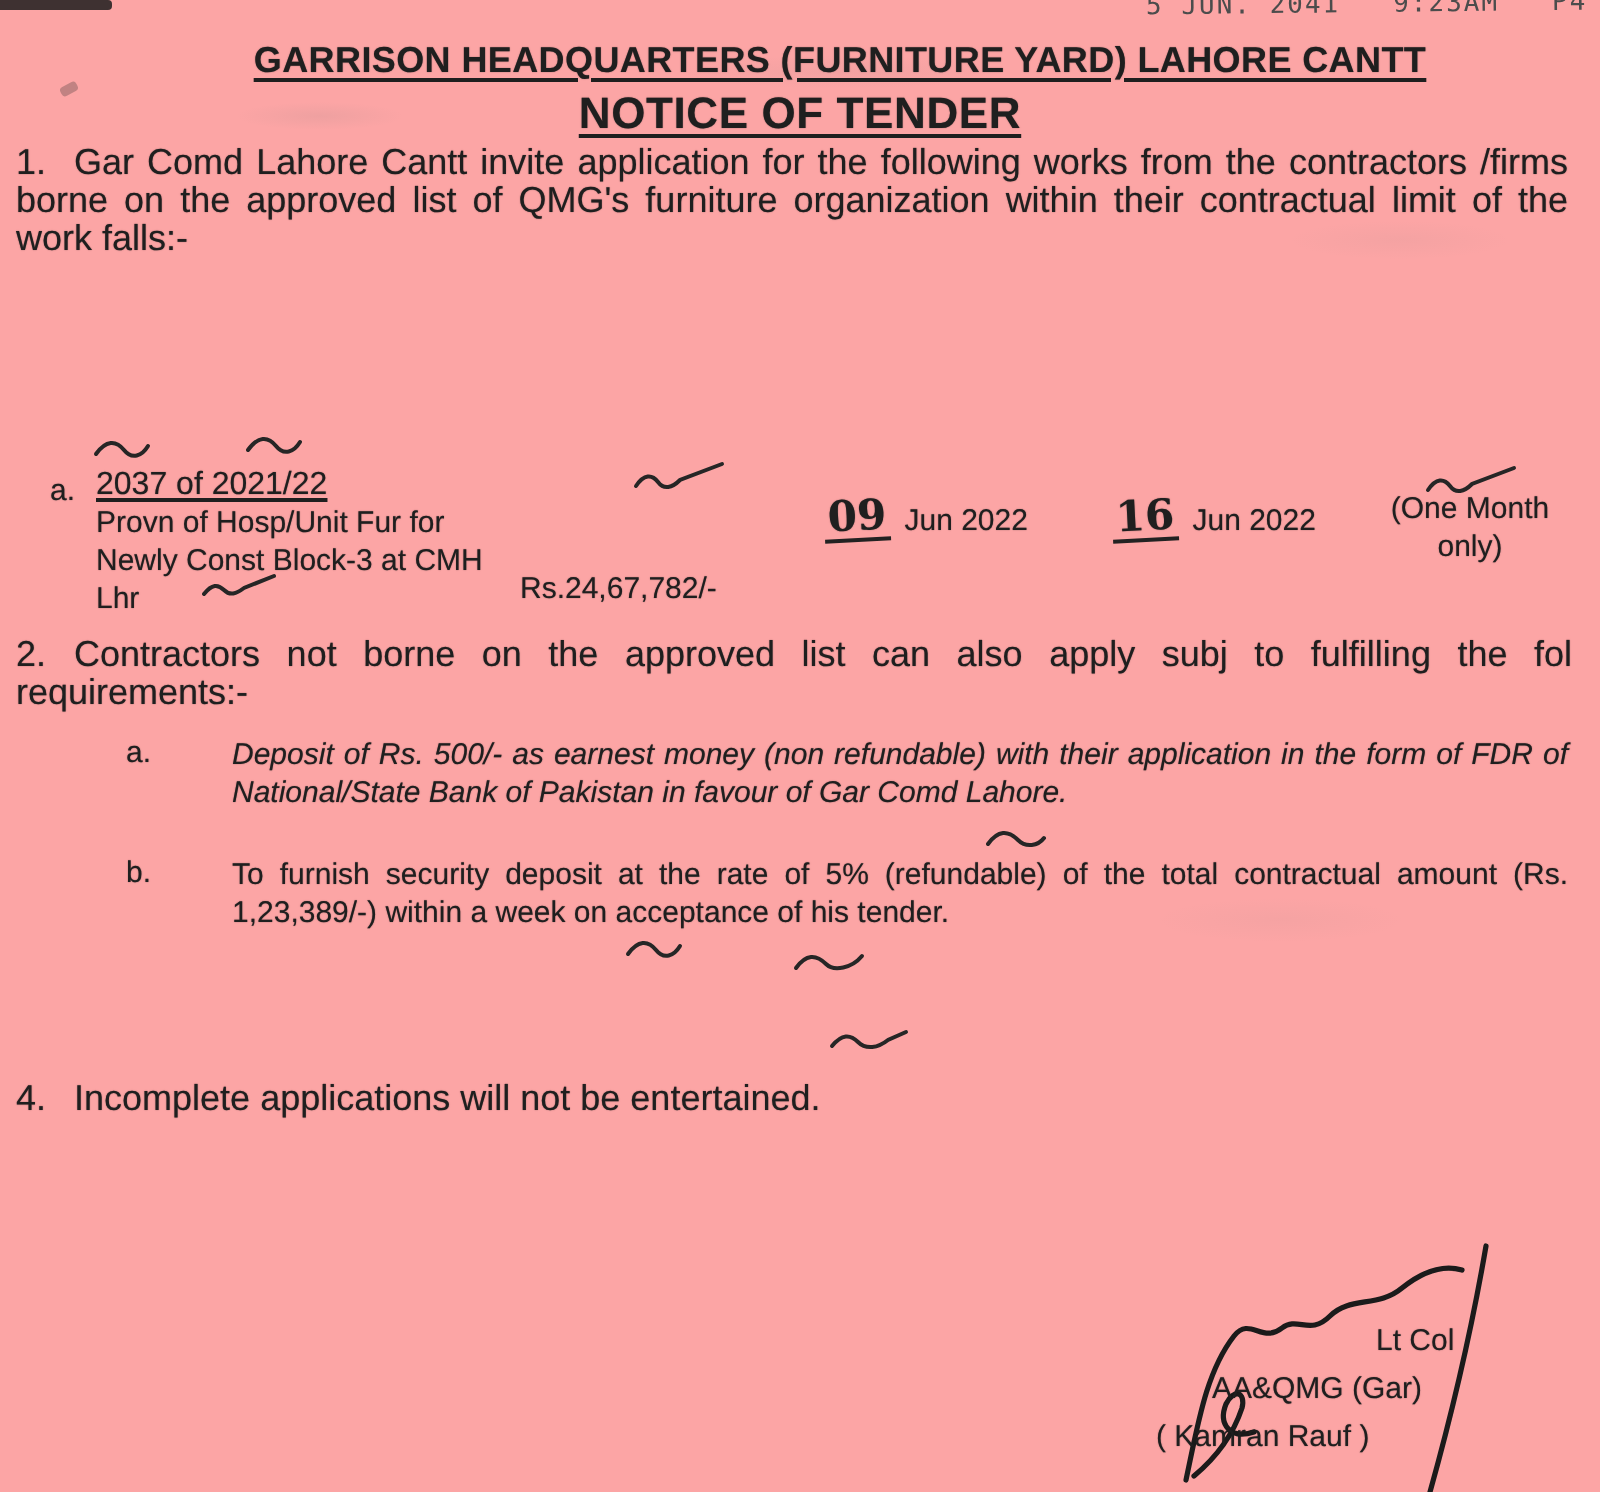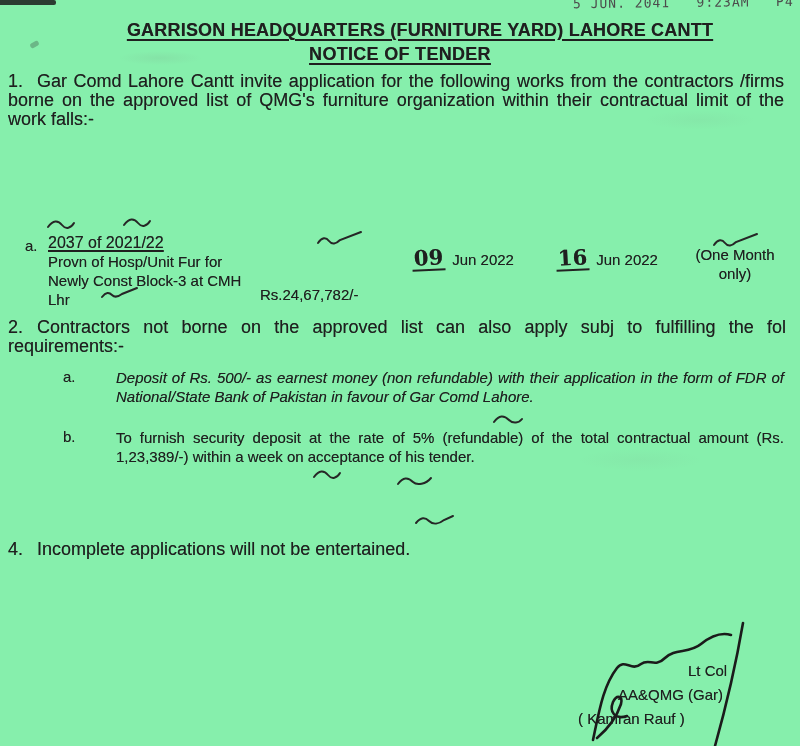--- a/index.html
+++ b/index.html
@@ -1,20 +1,20 @@
 <!DOCTYPE html>
 <html><head>
 <meta charset="utf-8">
 <style>
   html,body{margin:0;padding:0;background:#e9e8e4;}
   .page{
     position:relative;
     width:800px;height:746px;
     margin:0 auto;
-    background:#86efac;
+    background:#fca5a5;
     overflow:hidden;
     font-family:"Liberation Sans","DejaVu Sans",sans-serif;
     color:#1f1f1f;
   }
   .ink{ text-shadow:0 0 .6px rgba(20,20,20,.55); }
   
   .smudge-top{position:absolute;left:0;top:0;width:56px;height:5px;background:#1c1c1c;opacity:.85;border-radius:0 2px 2px 0;}
   .speck{position:absolute;left:30px;top:42px;width:9px;height:5px;background:rgba(40,40,40,.28);transform:rotate(-28deg);border-radius:2px;}
   .noise{position:absolute;inset:0;pointer-events:none;
     background:
@@ -28,21 +28,21 @@
     position:absolute;top:-5px;right:6px;
     font-family:"DejaVu Sans Mono","Liberation Mono",monospace;
     font-size:13px;color:#4c4c4c;letter-spacing:1px;
     transform:rotate(-.6deg);white-space:pre;
   }
   
   .title{position:absolute;left:0;top:20px;width:100%;text-align:center;
     font-size:18px;font-weight:bold;letter-spacing:.2px;}
   .title span{text-decoration:underline;text-decoration-thickness:2px;text-underline-offset:3px;margin-left:40px;}
   .subtitle{position:absolute;left:0;top:44px;width:100%;text-align:center;
-    font-size:18px;font-weight:bold;letter-spacing:.3px;}
+    font-size:22px;font-weight:bold;letter-spacing:.3px;}
   .subtitle span{text-decoration:underline;text-decoration-thickness:2px;text-underline-offset:3px;}
   
   .para{position:absolute;font-size:18px;line-height:19px;text-align:justify;}
   .para .num{margin-right:14px;}
   #para1{left:8px;top:72px;width:776px;}
   #para2{left:8px;top:318px;width:778px;}
   #para3{left:8px;top:487px;width:776px;}
   #para4{left:8px;top:540px;width:776px;text-align:left;}
   
   .li-marker{position:absolute;font-size:15px;}
@@ -157,16 +157,16 @@
   <svg class="squig" style="left:414px;top:512px;" width="42" height="15">
       <path d="M2,11 C7,5 11,5 15,9 C19,13 25,12 30,8 L39,4"></path>
     </svg>
 
   <svg class="sig-svg" width="215" height="126" viewBox="0 0 215 126">
     <path d="M28,120 C34,92 38,66 52,48 C60,38 66,52 76,44 C84,38 90,48 100,38 C110,28 124,34 136,24 C146,16 156,12 166,15"></path>
     <path d="M32,118 C44,108 52,96 56,84 C58,76 52,74 48,82 C44,92 50,100 62,96"></path>
     <path d="M178,3 C172,38 164,76 150,126"></path>
   </svg>
   <div class="sigtext ink" style="left:688px;top:662px;">Lt Col</div>
-  <div class="sigtext ink" style="left:606px;top:686px;padding-left:12px;">AA&amp;QMG (Gar)</div>
+  <div class="sigtext ink" style="left:606px;top:686px;">AA&amp;QMG (Gar)</div>
   <div class="sigtext ink" style="left:578px;top:710px;">(  Kamran Rauf  )</div>
 
 </div>
 
 </body></html>

